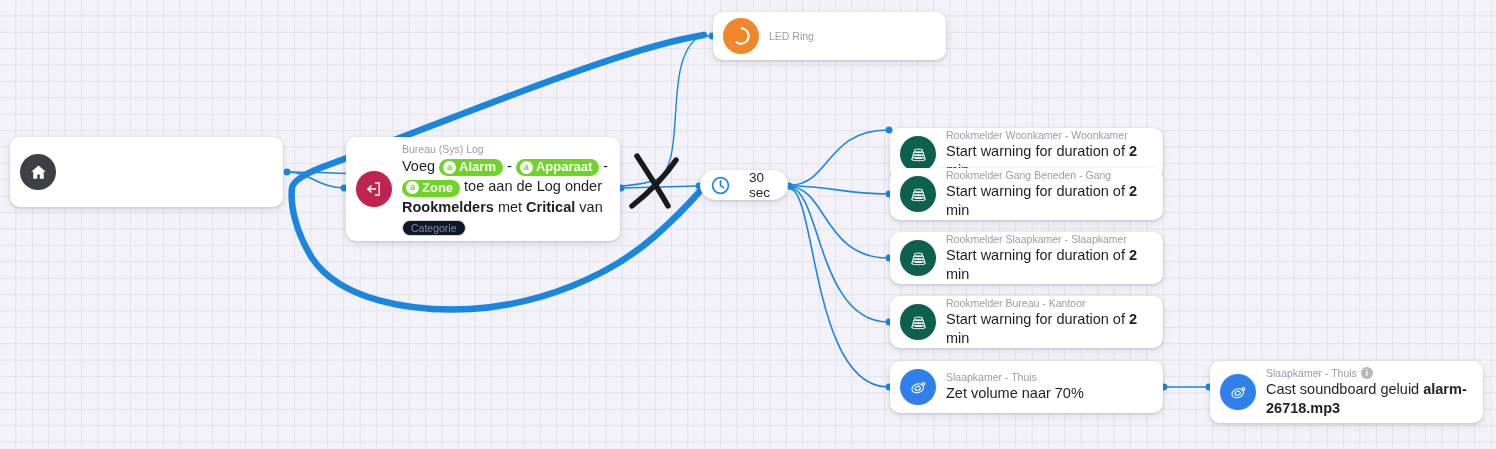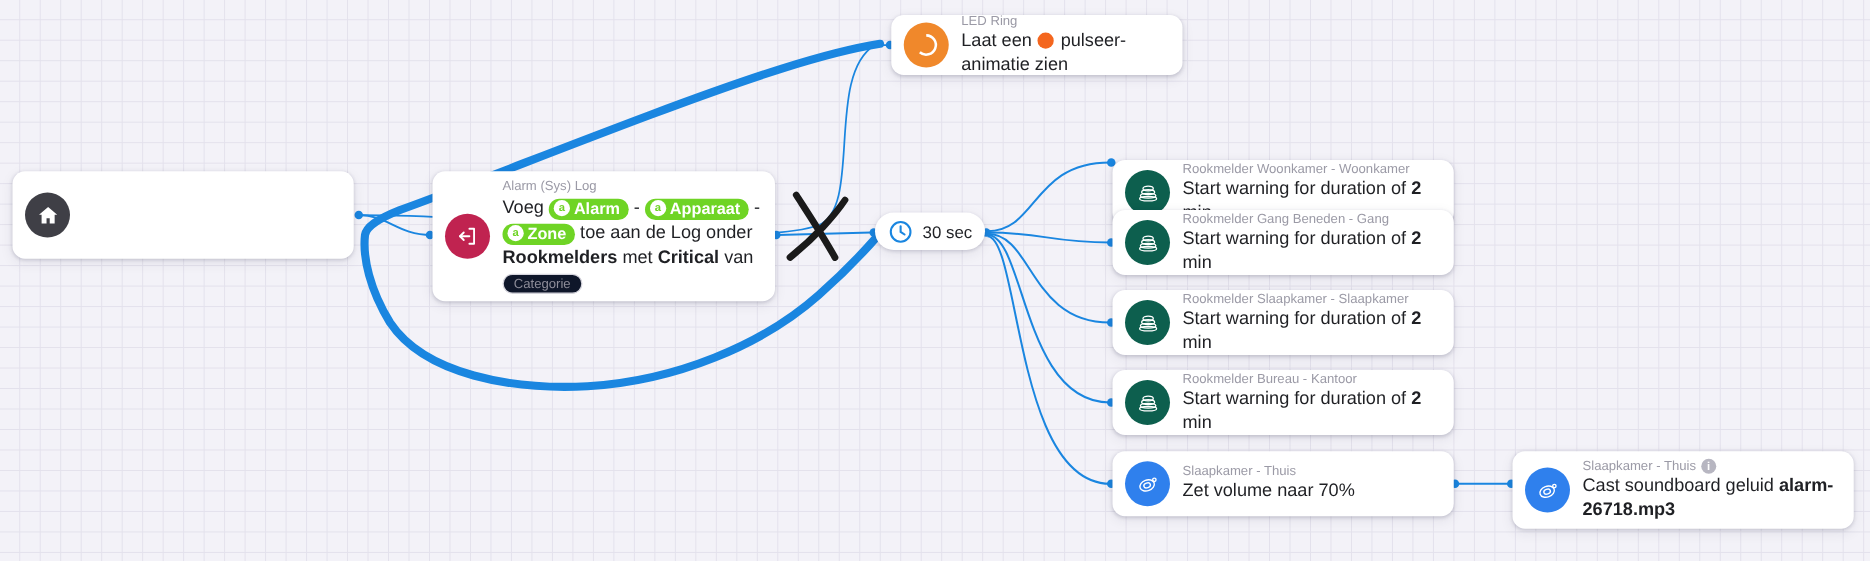--- a/index.html
+++ b/index.html
@@ -75,21 +75,21 @@
   #n-led .ico{background:#f0882b;}
   .dot-orange{
     display:inline-block;width:13px;height:13px;border-radius:50%;
     background:#f4661e;vertical-align:-2px;margin:0 1px;
   }
 
   
   #n-delay{left:700px;top:170px;width:88px;height:30px;border-radius:15px;
     justify-content:flex-start;}
   #n-delay .ico{width:22px;height:22px;margin-left:9px;background:transparent;}
-  #n-delay .lbl{font-size:13.5px;color:#1f2024;margin-left:7px;font-weight:normal;}
+  #n-delay .lbl{font-size:13.5px;color:#1f2024;margin-left:18px;font-weight:normal;}
 
   
   .act{left:890px;width:273px;height:52px;}
   .act .ico{background:#0d5f4e;}
   #n-a1{top:108px;margin-top:20px;} #n-a2{top:168px;} #n-a3{top:232px;} #n-a4{top:296px;}
   #n-a5{top:361px;}
   #n-a5 .ico{background:#2f80ed;}
   #n-a6{left:1210px;top:361px;width:273px;height:62px;}
   #n-a6 .ico{background:#2f80ed;}
 
@@ -161,21 +161,21 @@
 
 <div class="node" id="n-log">
   <div class="ico">
     <svg width="18" height="18" viewBox="0 0 24 24" fill="none" stroke="#ffffff" stroke-width="2" stroke-linecap="round" stroke-linejoin="round">
       <path d="M14 4h5v16h-5"></path>
         <path d="M14 12H4"></path>
         <path d="M8 8l-4 4 4 4"></path>
     </svg>
   </div>
   <div class="body">
-    <div class="sub">Alarm (Sys) Log</div>
+    <div class="sub">Bureau (Sys) Log</div>
     <div class="logtext">
       <span>Voeg</span>
       <span class="chip">
           <span class="at">a</span>
           <span>Alarm</span>
         </span>
       <span>-</span>
       <span class="chip">
           <span class="at">a</span>
           <span>Apparaat</span>
@@ -196,25 +196,20 @@
 </div>
 
 <div class="node" id="n-led">
   <div class="ico">
     <svg width="22" height="22" viewBox="0 0 24 24" fill="none" stroke="#ffffff" stroke-width="2.2">
       <path d="M12 3.6a8.4 8.4 0 1 1-5.6 14.7"></path>
     </svg>
   </div>
   <div class="body">
     <div class="sub">LED Ring</div>
-    <div class="ttl">
-      <span>Laat een</span>
-      <span class="dot-orange"></span>
-      <span>pulseer-animatie zien</span>
-    </div>
   </div>
 </div>
 
 <div class="node" id="n-delay">
   <div class="ico">
     <svg width="21" height="21" viewBox="0 0 24 24" fill="none" stroke="#1a86e0" stroke-width="1.9" stroke-linecap="round">
       <circle cx="12" cy="12" r="9"></circle>
         <path d="M12 6.8V12l3.6 2.4"></path>
     </svg>
   </div>

